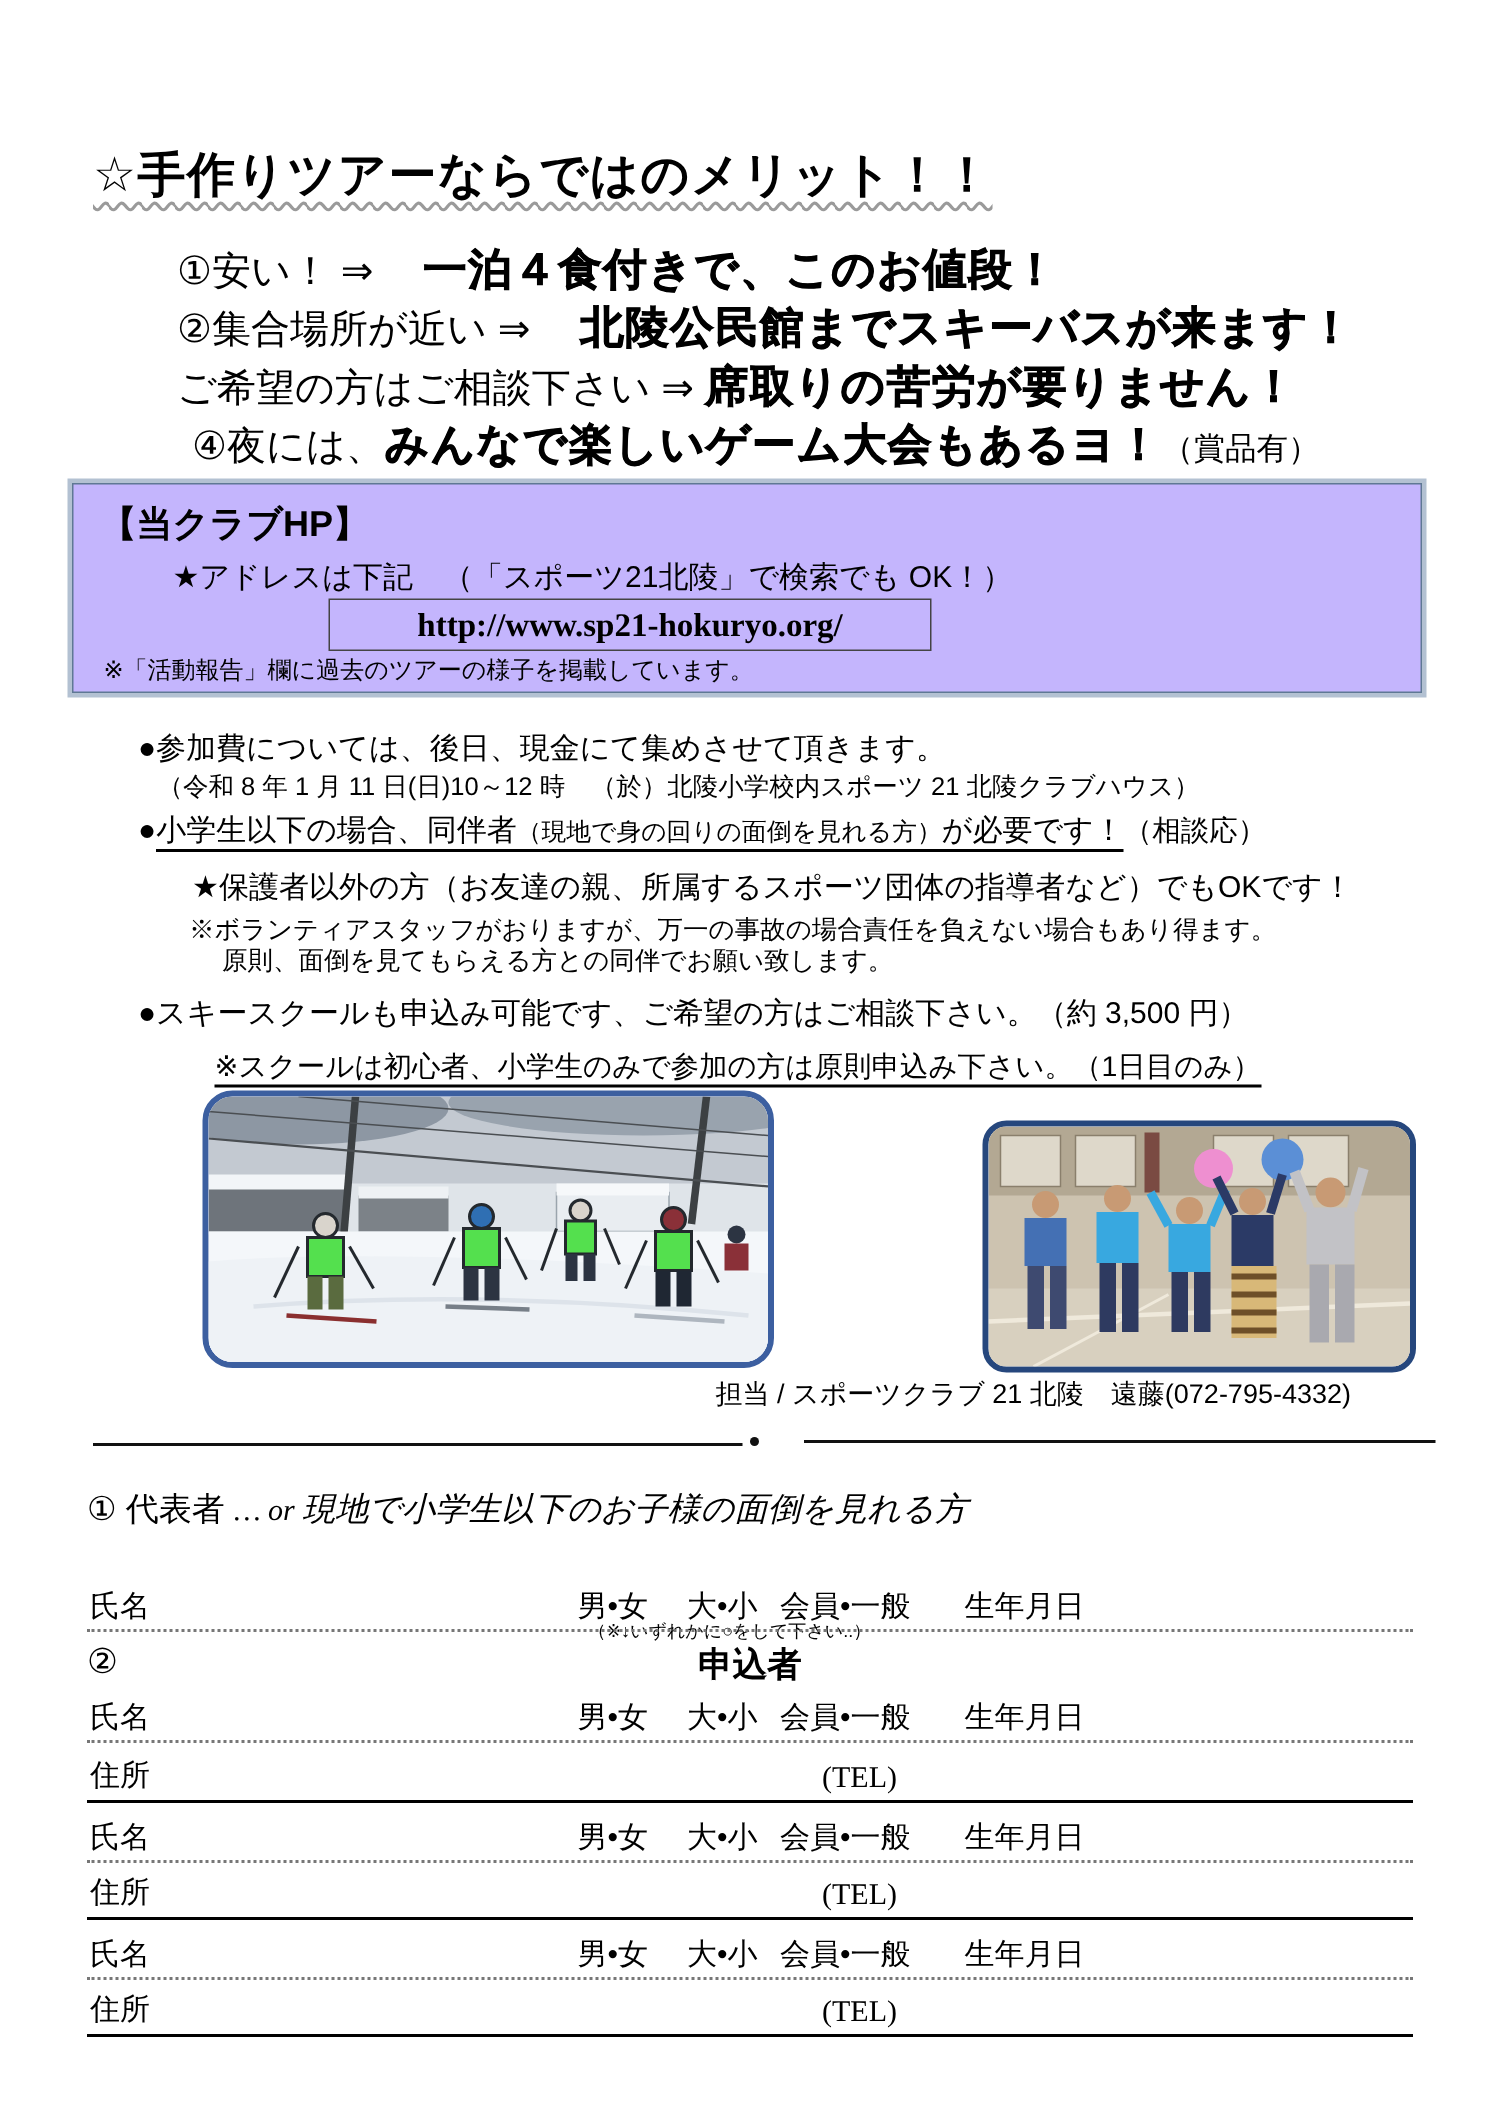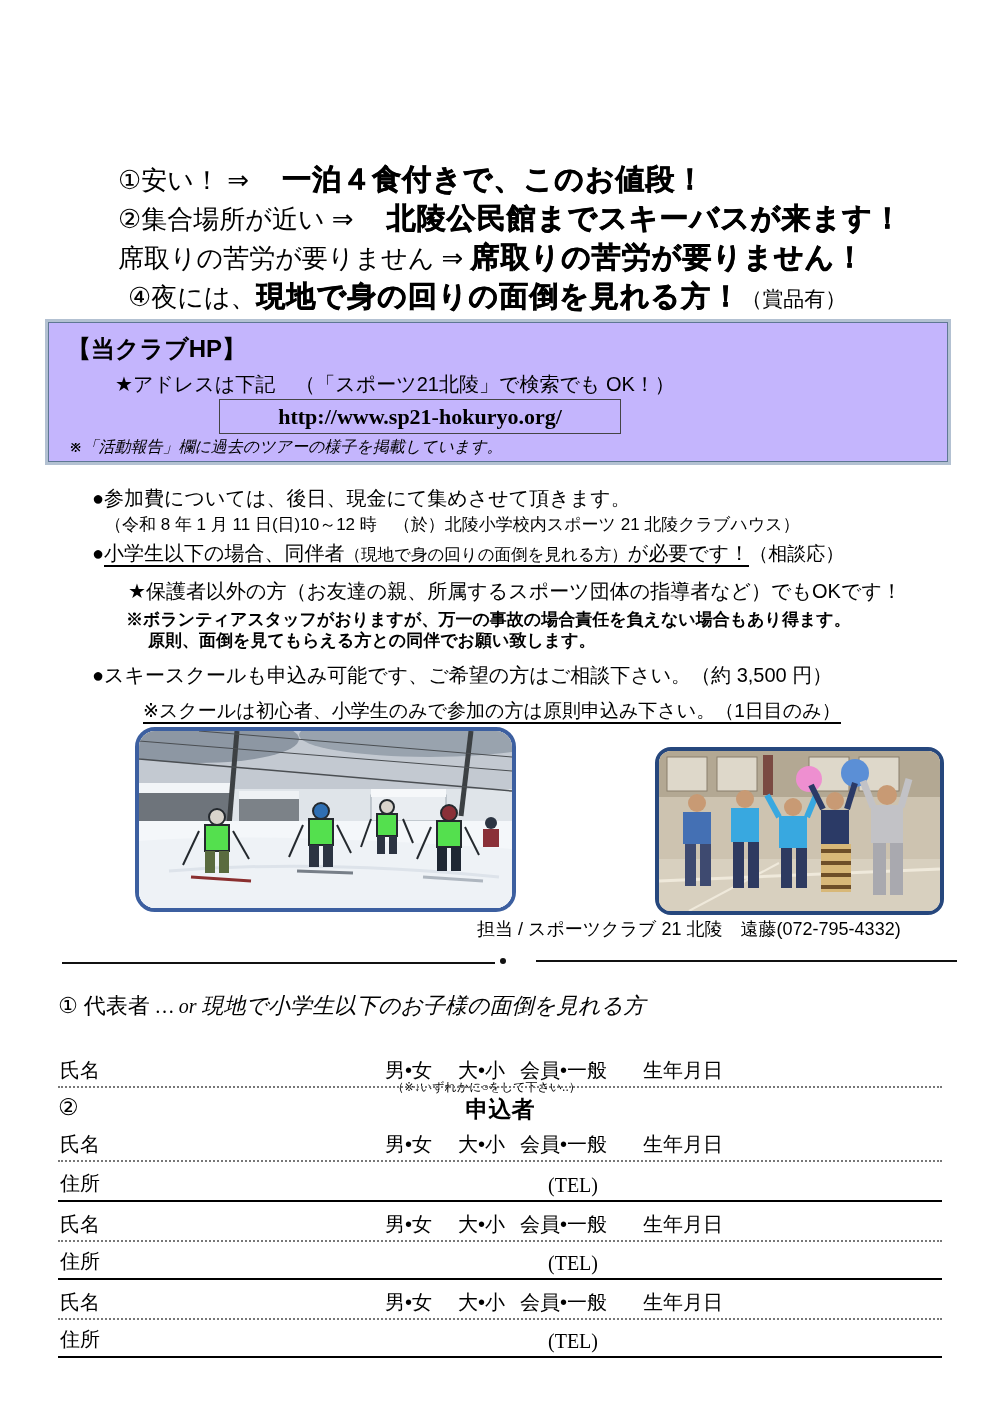--- a/index.html
+++ b/index.html
@@ -17,28 +17,28 @@
   .merit .ms{font-size:21px;font-weight:400;}
 
   
   .hp-box{left:48px;top:322px;width:898px;height:138px;background:#c4b5fd;
           border:1px solid #5f7894;outline:3px solid #b3c1d2;outline-offset:0px;}
   .hp-heading{left:18px;top:10px;font-size:24px;font-weight:700;}
   .hp-addr{left:66px;top:48px;font-size:20px;}
   .hp-url-box{left:170px;top:76px;width:400px;height:33px;border:1px solid #444;
               display:flex;align-items:center;justify-content:center;}
   .hp-url{font-family:"Liberation Serif","DejaVu Serif",serif;font-size:22px;font-weight:700;}
-  .hp-note{left:20px;top:114px;font-size:16px;font-style:italic;}
+  .hp-note{left:20px;top:114px;font-size:16px;}
 
   
   .fs20{font-size:20px;}
   .fee-u{border-bottom:2.5px solid #000;padding-bottom:1px;}
   .fee-paren{font-size:16.5px;}
   .fee-suffix{font-size:19px;}
-  .serifline{font-family:"Liberation Serif","DejaVu Serif",serif;font-size:17px;font-weight:bold;}
+  .serifline{font-family:"Liberation Serif","DejaVu Serif",serif;font-size:17px;}
   .school-u{border-bottom:2px solid #000;padding-bottom:1px;}
 
   
   .photo{position:absolute;overflow:hidden;}
   .photo-left{left:135px;top:727px;width:373px;height:177px;border:4px solid #3c5fa0;border-radius:20px;}
   .photo-right{left:655px;top:747px;width:281px;height:160px;border:4px solid #26477d;border-radius:16px;}
   .photo svg{display:block;width:100%;height:100%;}
 
   .contact{left:477px;top:917px;font-size:18px;}
 
@@ -65,25 +65,26 @@
   .addr-row{position:absolute;left:58px;width:884px;height:30px;border-bottom:2px solid #000;}
   .addr-row span{position:absolute;bottom:3px;font-size:20px;white-space:nowrap;}
   .l-addr{left:2px;font-family:Liberation Mono, monospace;}
   .l-tel{left:490px;font-family:"Liberation Serif","DejaVu Serif",serif;font-size:19px;}
 </style>
 </head>
 <body>
 
 <div class="page">
 
+  <div class="abs title">☆手作りツアーならではのメリット！！</div>
 
   <div class="abs merit" style="left:118px;top:160px;"><span>①安い！ ⇒ 　</span><span class="mb">一泊４食付きで、このお値段！</span><span class="ms"></span></div>
   <div class="abs merit" style="left:118px;top:199px;"><span>②集合場所が近い ⇒ 　</span><span class="mb">北陵公民館までスキーバスが来ます！</span><span class="ms"></span></div>
-  <div class="abs merit" style="left:118px;top:238px;"><span>席取りの苦労が要りません ⇒ </span><span class="mb">席取りの苦労が要りません！</span><span class="ms"></span></div>
-  <div class="abs merit" style="left:128px;top:277px;"><span>④夜には、</span><span class="mb">現地で身の回りの面倒を見れる方！</span><span class="ms">（賞品有）</span></div>
+  <div class="abs merit" style="left:118px;top:238px;"><span>ご希望の方はご相談下さい ⇒ </span><span class="mb">席取りの苦労が要りません！</span><span class="ms"></span></div>
+  <div class="abs merit" style="left:128px;top:277px;"><span>④夜には、</span><span class="mb">みんなで楽しいゲーム大会もあるヨ！</span><span class="ms">（賞品有）</span></div>
 
   <div class="abs hp-box">
     <div class="abs hp-heading">【当クラブHP】</div>
     <div class="abs hp-addr">★アドレスは下記　（「スポーツ21北陵」で検索でも OK！）</div>
     <div class="abs hp-url-box">
       <span class="hp-url">http://www.sp21-hokuryo.org/</span>
     </div>
     <div class="abs hp-note">※「活動報告」欄に過去のツアーの様子を掲載しています。</div>
   </div>
 

